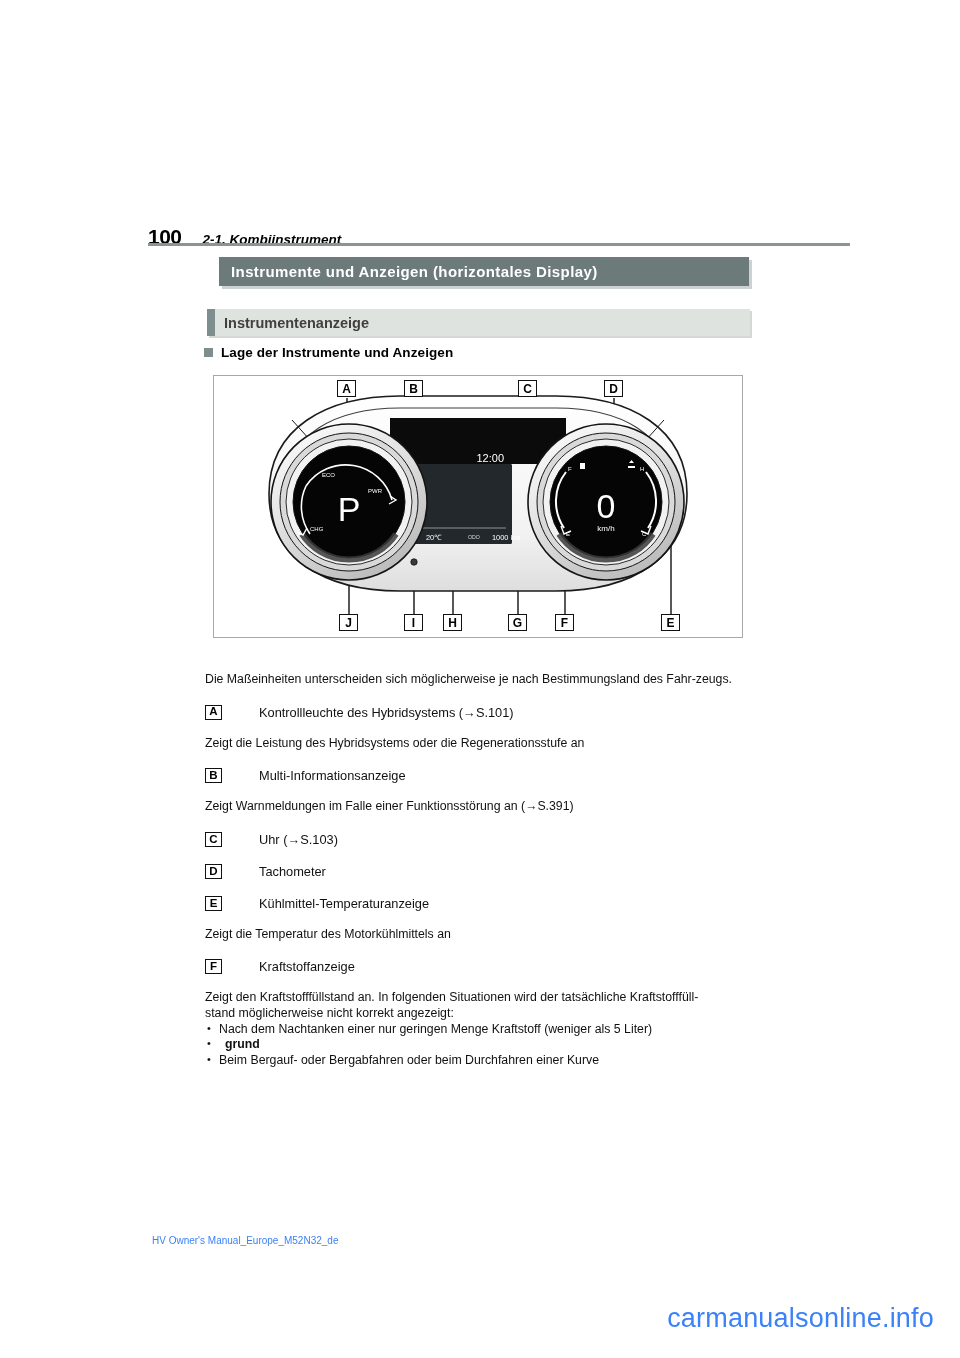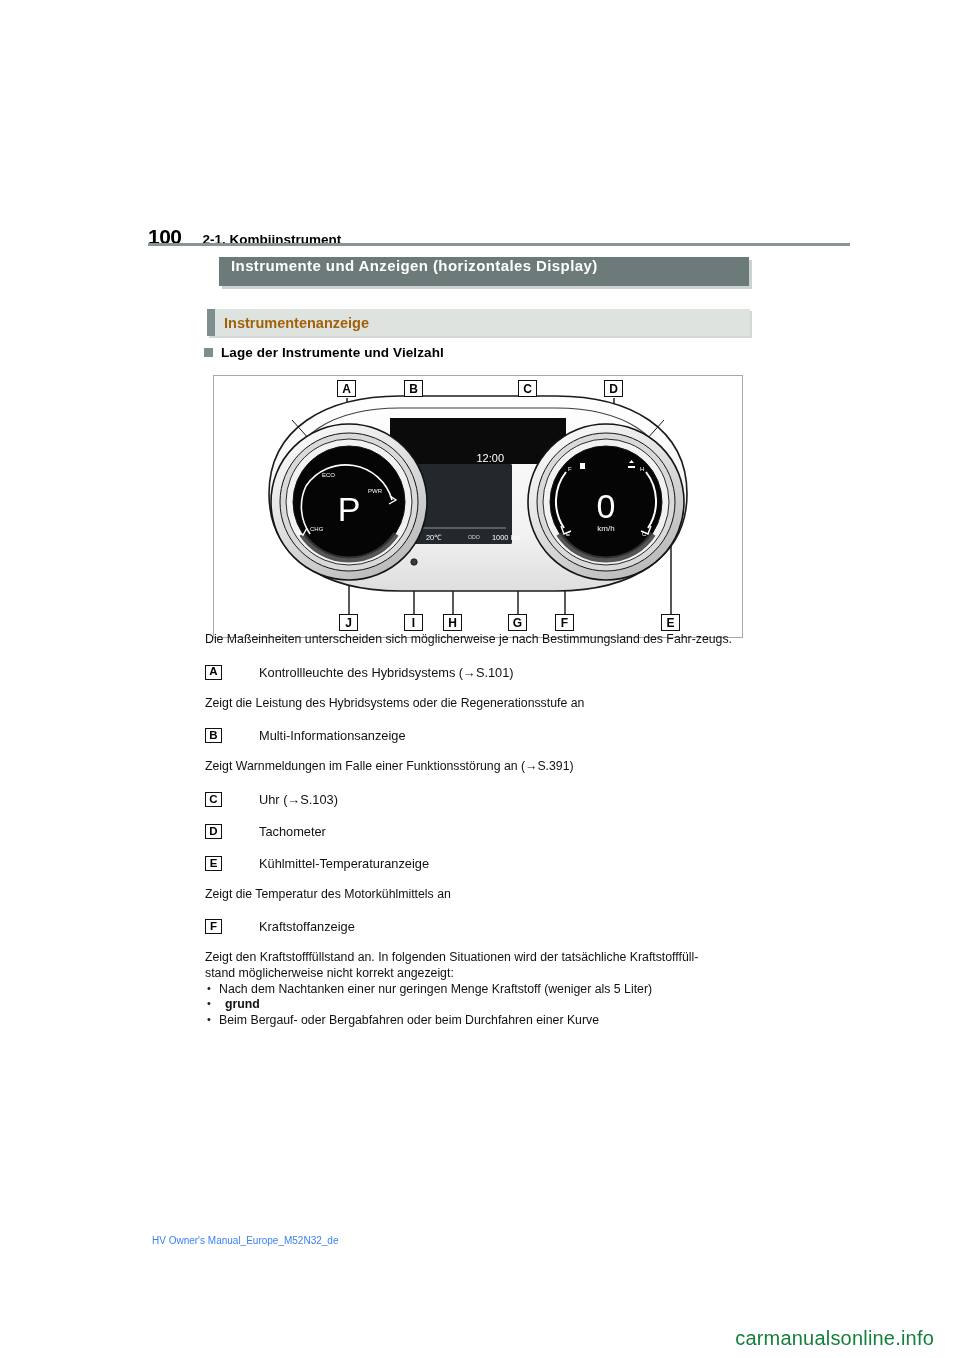--- a/index.html
+++ b/index.html
@@ -22,37 +22,37 @@
     left:148px; top:217px;
     width:700px; height:30px;
     display:flex; align-items:flex-end;
   }
   .page-number{
     font-size:21px; font-weight:bold; letter-spacing:-0.5px;
     line-height:1; color:#000;
   }
   .chapter-title{
     font-size:13.5px; font-weight:bold; line-height:1;
-    margin-left:21px; padding-bottom:1px; color:#000;
+    margin-left:21px; padding-bottom:1px; color:#000;font-style:italic;
   }
   .head-rule{
     position:absolute;
     left:148px; top:243px;
     width:702px; height:3px;
     background:#8a9494;
   }
 
   
   .section-bar{
     position:absolute;
     left:219px; top:257px;
     width:530px; height:29px;
     background:#6c7a7a;
     box-shadow:3px 3px 0 #ccd2d2;
-    display:flex; align-items:flex-start;
+    display:flex; align-items:center;
   }
   .section-bar-text{
     color:#ffffff;
     font-size:15px;
     font-weight:bold;
     letter-spacing:0.4px;
     padding-left:12px;
   }
 
   
@@ -61,21 +61,21 @@
     left:207px; top:309px;
     width:543px; height:27px;
     background:#dfe3e0;
     box-shadow:2px 2px 0 #d3d8d5;
     display:flex; align-items:center;
   }
   .subsection-tab{
     width:8px; height:27px; background:#7e8e8e; flex:none;
   }
   .subsection-text{
-    font-size:14.5px; font-weight:bold; color:#a16207;
+    font-size:14.5px; font-weight:bold; color:#404040;
     padding-left:9px;
   }
 
   
   .bullet-head{
     position:absolute;
     left:204px; top:345px;
     display:flex; align-items:center;
   }
   .bullet-square{
@@ -105,21 +105,21 @@
     font-size:12px;font-weight:bold;
     display:flex;align-items:center;justify-content:center;
     line-height:1;
     box-sizing:border-box;
     color:#000;
   }
 
   
   .body{
     position:absolute;
-    left:205px; top:632px;
+    left:205px; top:672px;
     width:540px;
   }
   p.para{
     font-size:12.3px;
     line-height:15.6px;
     margin:0 0 0 0;
     color:#111;
   }
   .gap-m{height:16px;}
   .gap-l{height:17px;}
@@ -165,23 +165,23 @@
 
   
   .footer{
     position:absolute;
     left:152px; top:1235px;
     font-size:10px;
     color:#3b82f6;
   }
   .watermark{
     position:absolute;
-    right:26px; bottom:8px;
-    font-size:20px;
-    color:#15803d;
+    right:26px; bottom:24px;
+    font-size:27px;
+    color:#3b82f6;
     letter-spacing:0.2px;
   }
 </style>
 </head>
 <body>
 
 <div class="page">
 
   <div class="runhead">
     <span class="page-number">100</span>
@@ -193,21 +193,21 @@
     <span class="section-bar-text">Instrumente und Anzeigen (horizontales Display)</span>
   </div>
 
   <div class="subsection">
     <div class="subsection-tab"></div>
     <span class="subsection-text">Instrumentenanzeige</span>
   </div>
 
   <div class="bullet-head">
     <span class="bullet-square"></span>
-    <span class="bullet-head-text">Lage der Instrumente und Vielzahl</span>
+    <span class="bullet-head-text">Lage der Instrumente und Anzeigen</span>
   </div>
 
   <div class="figure">
     <svg width="528" height="261" viewBox="0 0 528 261">
       <defs>
         <linearGradient id="bezelL" x1="0" y1="0" x2="0.6" y2="1">
           <stop offset="0%" stop-color="#ffffff"></stop>
           <stop offset="45%" stop-color="#e6e6e6"></stop>
           <stop offset="100%" stop-color="#bdbdbd"></stop>
         </linearGradient>

